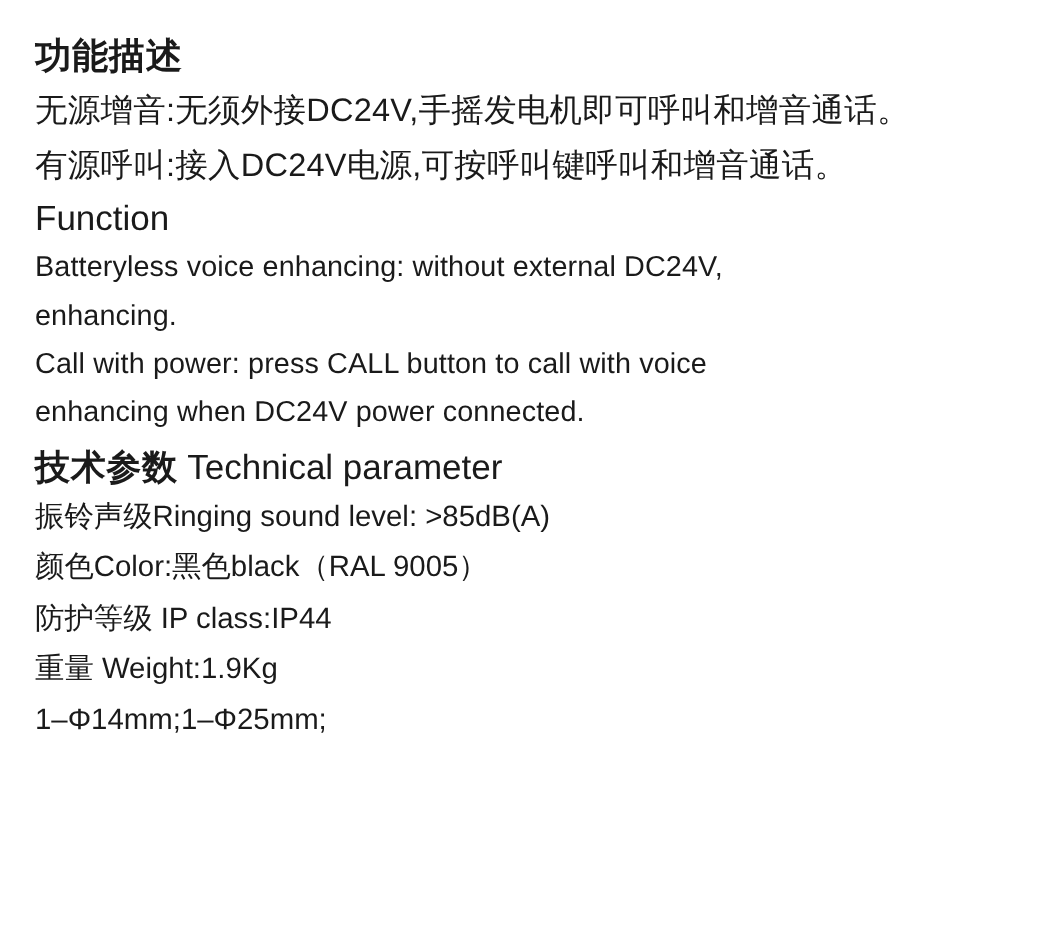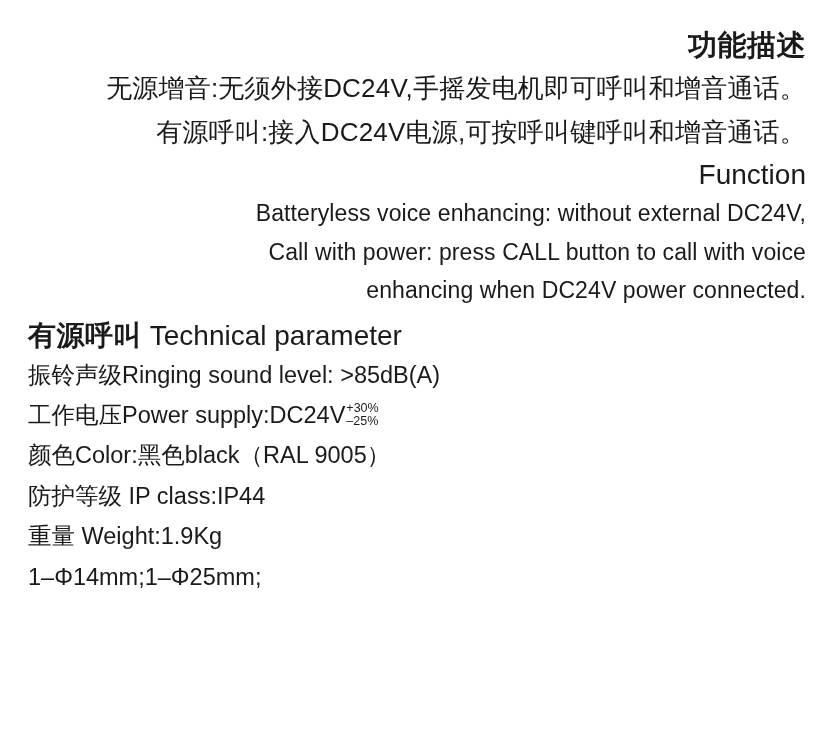--- a/index.html
+++ b/index.html
@@ -73,47 +73,45 @@
     font-size: 12.5px;
     line-height: 1.02;
     text-align: left;
     margin-left: 1px;
     font-family: "Liberation Sans", sans-serif;
   }
   .frac span {
     display: block;
     white-space: nowrap;
   }
-  .block-fn { margin-top: 2px; text-align: right; }
+  .block-fn { margin-top: 2px; }
   .block-tech { margin-top: 6px; }
 </style>
 </head>
 <body>
 
 <div class="page">
 
   <div class="block-fn">
     <h1 class="h-main">功能描述</h1>
     <p class="line cnline">无源增音:无须外接DC24V,手摇发电机即可呼叫和增音通话。</p>
     <p class="line cnline">有源呼叫:接入DC24V电源,可按呼叫键呼叫和增音通话。</p>
     <h2 class="h-sub">Function</h2>
     <p class="line enline">Batteryless voice enhancing:  without external DC24V,</p>
+    <p class="line enline">enhancing.</p>
     <p class="line enline">Call with power: press CALL button to call with voice</p>
     <p class="line enline">enhancing when DC24V power connected.</p>
   </div>
 
   <div class="block-tech">
     <h2 class="h-mixed">
-      <span class="cn">有源呼叫</span>
+      <span class="cn">技术参数</span>
       <span class="en">Technical parameter</span>
     </h2>
 
     <p class="spec">振铃声级Ringing sound level: &gt;85dB(A)</p>
-    <p class="spec">
-      <span>工作电压Power supply:DC24V</span><span class="frac"><span>+30%</span><span>–25%</span></span>
-    </p>
     <p class="spec">颜色Color:黑色black（RAL 9005）</p>
     <p class="spec">防护等级 IP class:IP44</p>
     <p class="spec">重量 Weight:1.9Kg</p>
     <p class="spec">1–Φ14mm;1–Φ25mm;</p>
   </div>
 
 </div>
 
 </body></html>

